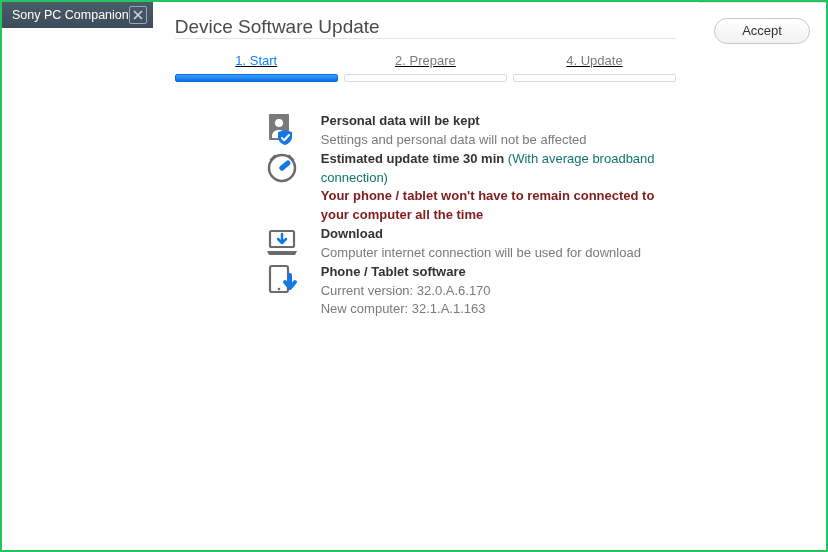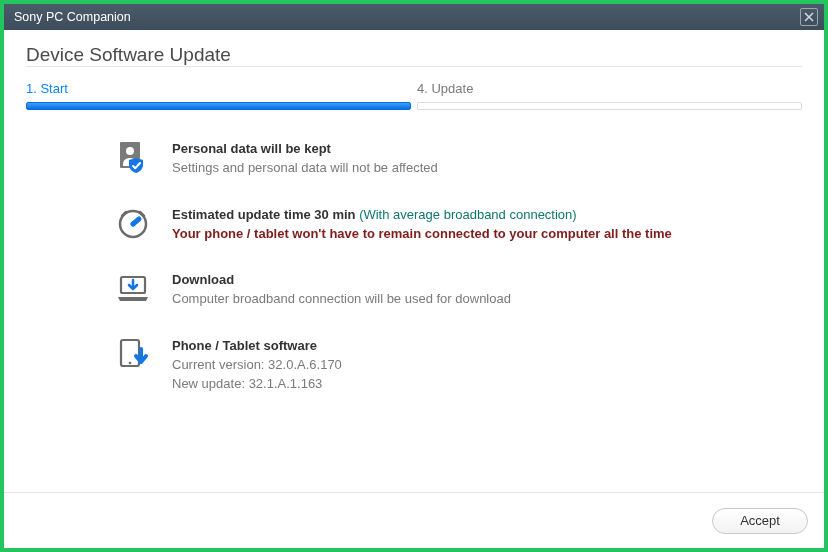--- a/index.html
+++ b/index.html
@@ -1,21 +1,21 @@
 <!DOCTYPE html>
 <html><head>
 <meta charset="utf-8">
 <style>
   * { box-sizing: border-box; margin: 0; padding: 0; }
   html, body { width: 828px; height: 552px; font-family: "Segoe UI", Arial, sans-serif; overflow: hidden; }
   body { background: #fff; }
   .window {
     width: 828px; height: 552px;
-    border: 4px solid #22c55e;
-    display: flex; flex-direction: column;
+    border: 2px solid #22c55e;
+    display: flex; flex-direction: row;
     background: #fff;
   }
   .titlebar {
     height: 26px;
     background: linear-gradient(to bottom, #4a5b6a 0%, #3d4c5a 100%);
     display: flex; align-items: center; justify-content: space-between;
     padding: 0 6px 0 10px;
     color: #fff;
     font-size: 12.5px;
   }
@@ -43,42 +43,44 @@
     background: #e5e5e5;
     margin-bottom: 2px;
   }
   .steps {
     display: flex;
     gap: 6px;
     margin-top: 4px;
   }
   .step {
     flex: 1;
+    text-align: center;
     padding-bottom: 4px;
+    text-decoration: underline;
   }
   .step-label {
     font-size: 13px;
     color: #7b7b7b;
     padding: 8px 0 6px 0;
     cursor: default;
   }
   .step.active .step-label { color: #0a84ff; }
   .step-bar {
     height: 8px;
     border: 1px solid #dcdcdc;
     border-radius: 2px;
     background: #fff;
   }
   .step.active .step-bar {
     background: linear-gradient(to bottom, #3aa0ff 0%, #0a6ee0 100%);
     border-color: #0a6ee0;
   }
   .info-list {
     margin: 26px 0 0 90px;
-    display: flex; flex-direction: column; gap: 28px;
+    display: flex; flex-direction: column; 
   }
   .info-item {
     display: flex; align-items: flex-start; gap: 22px;
   }
   .icon-slot {
     width: 34px; height: 34px;
     flex: 0 0 34px;
     color: #6b6b6b;
     display: flex; align-items: center; justify-content: center;
   }
@@ -123,20 +125,24 @@
   <div class="content">
     <div class="page-title">Device Software Update</div>
     <div class="hr"></div>
 
     <div class="steps">
       <div class="step active">
         <div class="step-label">1. Start</div>
         <div class="step-bar"></div>
       </div>
       <div class="step">
+        <div class="step-label">2. Prepare</div>
+        <div class="step-bar"></div>
+      </div>
+      <div class="step">
         <div class="step-label">4. Update</div>
         <div class="step-bar"></div>
       </div>
     </div>
 
     <div class="info-list">
 
       <div class="info-item">
         <div class="icon-slot">
           <svg viewBox="0 0 34 34">
@@ -174,40 +180,40 @@
       <div class="info-item">
         <div class="icon-slot">
           <svg viewBox="0 0 34 34">
             <rect x="5" y="6" width="24" height="16" rx="1.5" fill="none" stroke="#6b6b6b" stroke-width="2.2"></rect>
             <path d="M2 26h30l-2 4H4z" fill="#6b6b6b"></path>
             <path d="M17 9v6M13 14l4 4 4-4" stroke="#1477e6" stroke-width="2.5" fill="none" stroke-linecap="round" stroke-linejoin="round"></path>
           </svg>
         </div>
         <div class="info-text">
           <div class="heading">Download</div>
-          <div class="sub">Computer broadband connection will be used for download</div>
+          <div class="sub">Computer internet connection will be used for download</div>
         </div>
       </div>
 
       <div class="info-item">
         <div class="icon-slot">
           <svg viewBox="0 0 34 34">
             <rect x="5" y="3" width="18" height="26" rx="2" fill="none" stroke="#6b6b6b" stroke-width="2.2"></rect>
             <circle cx="14" cy="26" r="1.3" fill="#6b6b6b"></circle>
             <path d="M25 12v10M20 19l5 6 5-6" stroke="#1477e6" stroke-width="4" fill="none" stroke-linecap="round" stroke-linejoin="round"></path>
           </svg>
         </div>
         <div class="info-text">
           <div class="heading">Phone / Tablet software</div>
           <div class="sub">
             <span>Current version:</span>
             <span>32.0.A.6.170</span>
           </div>
           <div class="sub">
-            <span>New update:</span>
+            <span>New computer:</span>
             <span>32.1.A.1.163</span>
           </div>
         </div>
       </div>
 
     </div>
   </div>
 
   <div class="footer">
     <button class="btn">Accept</button>

